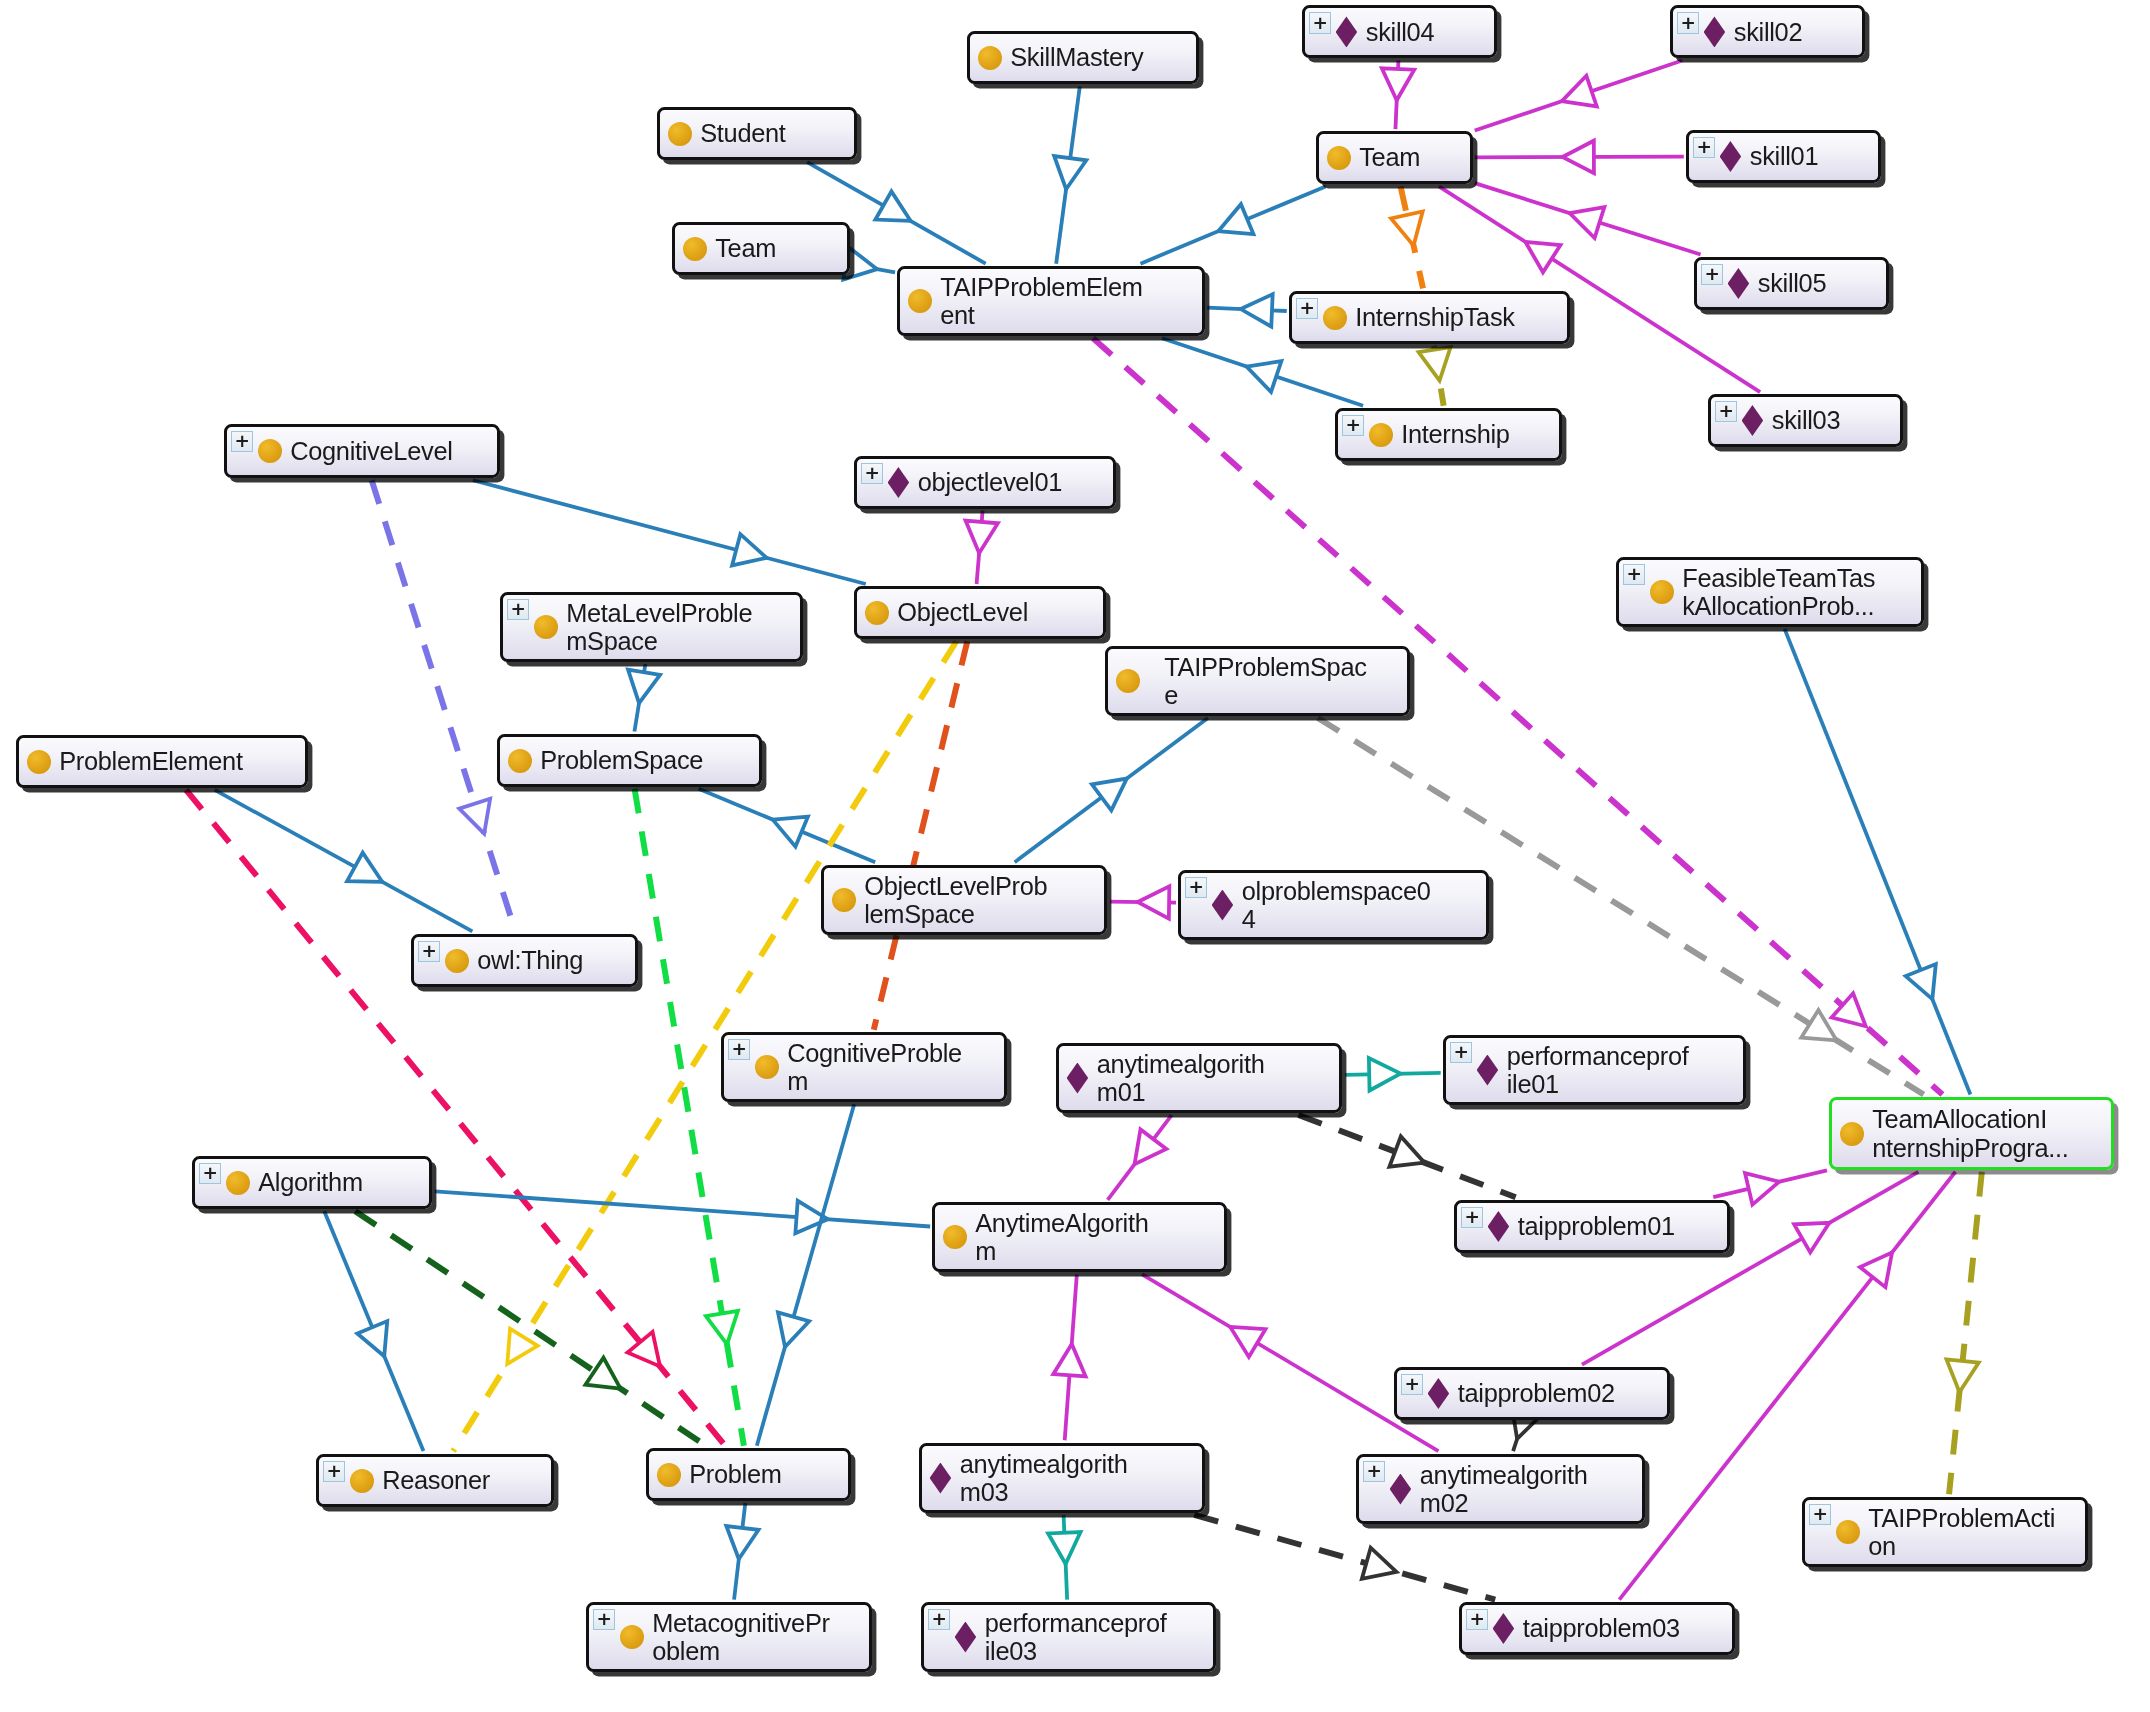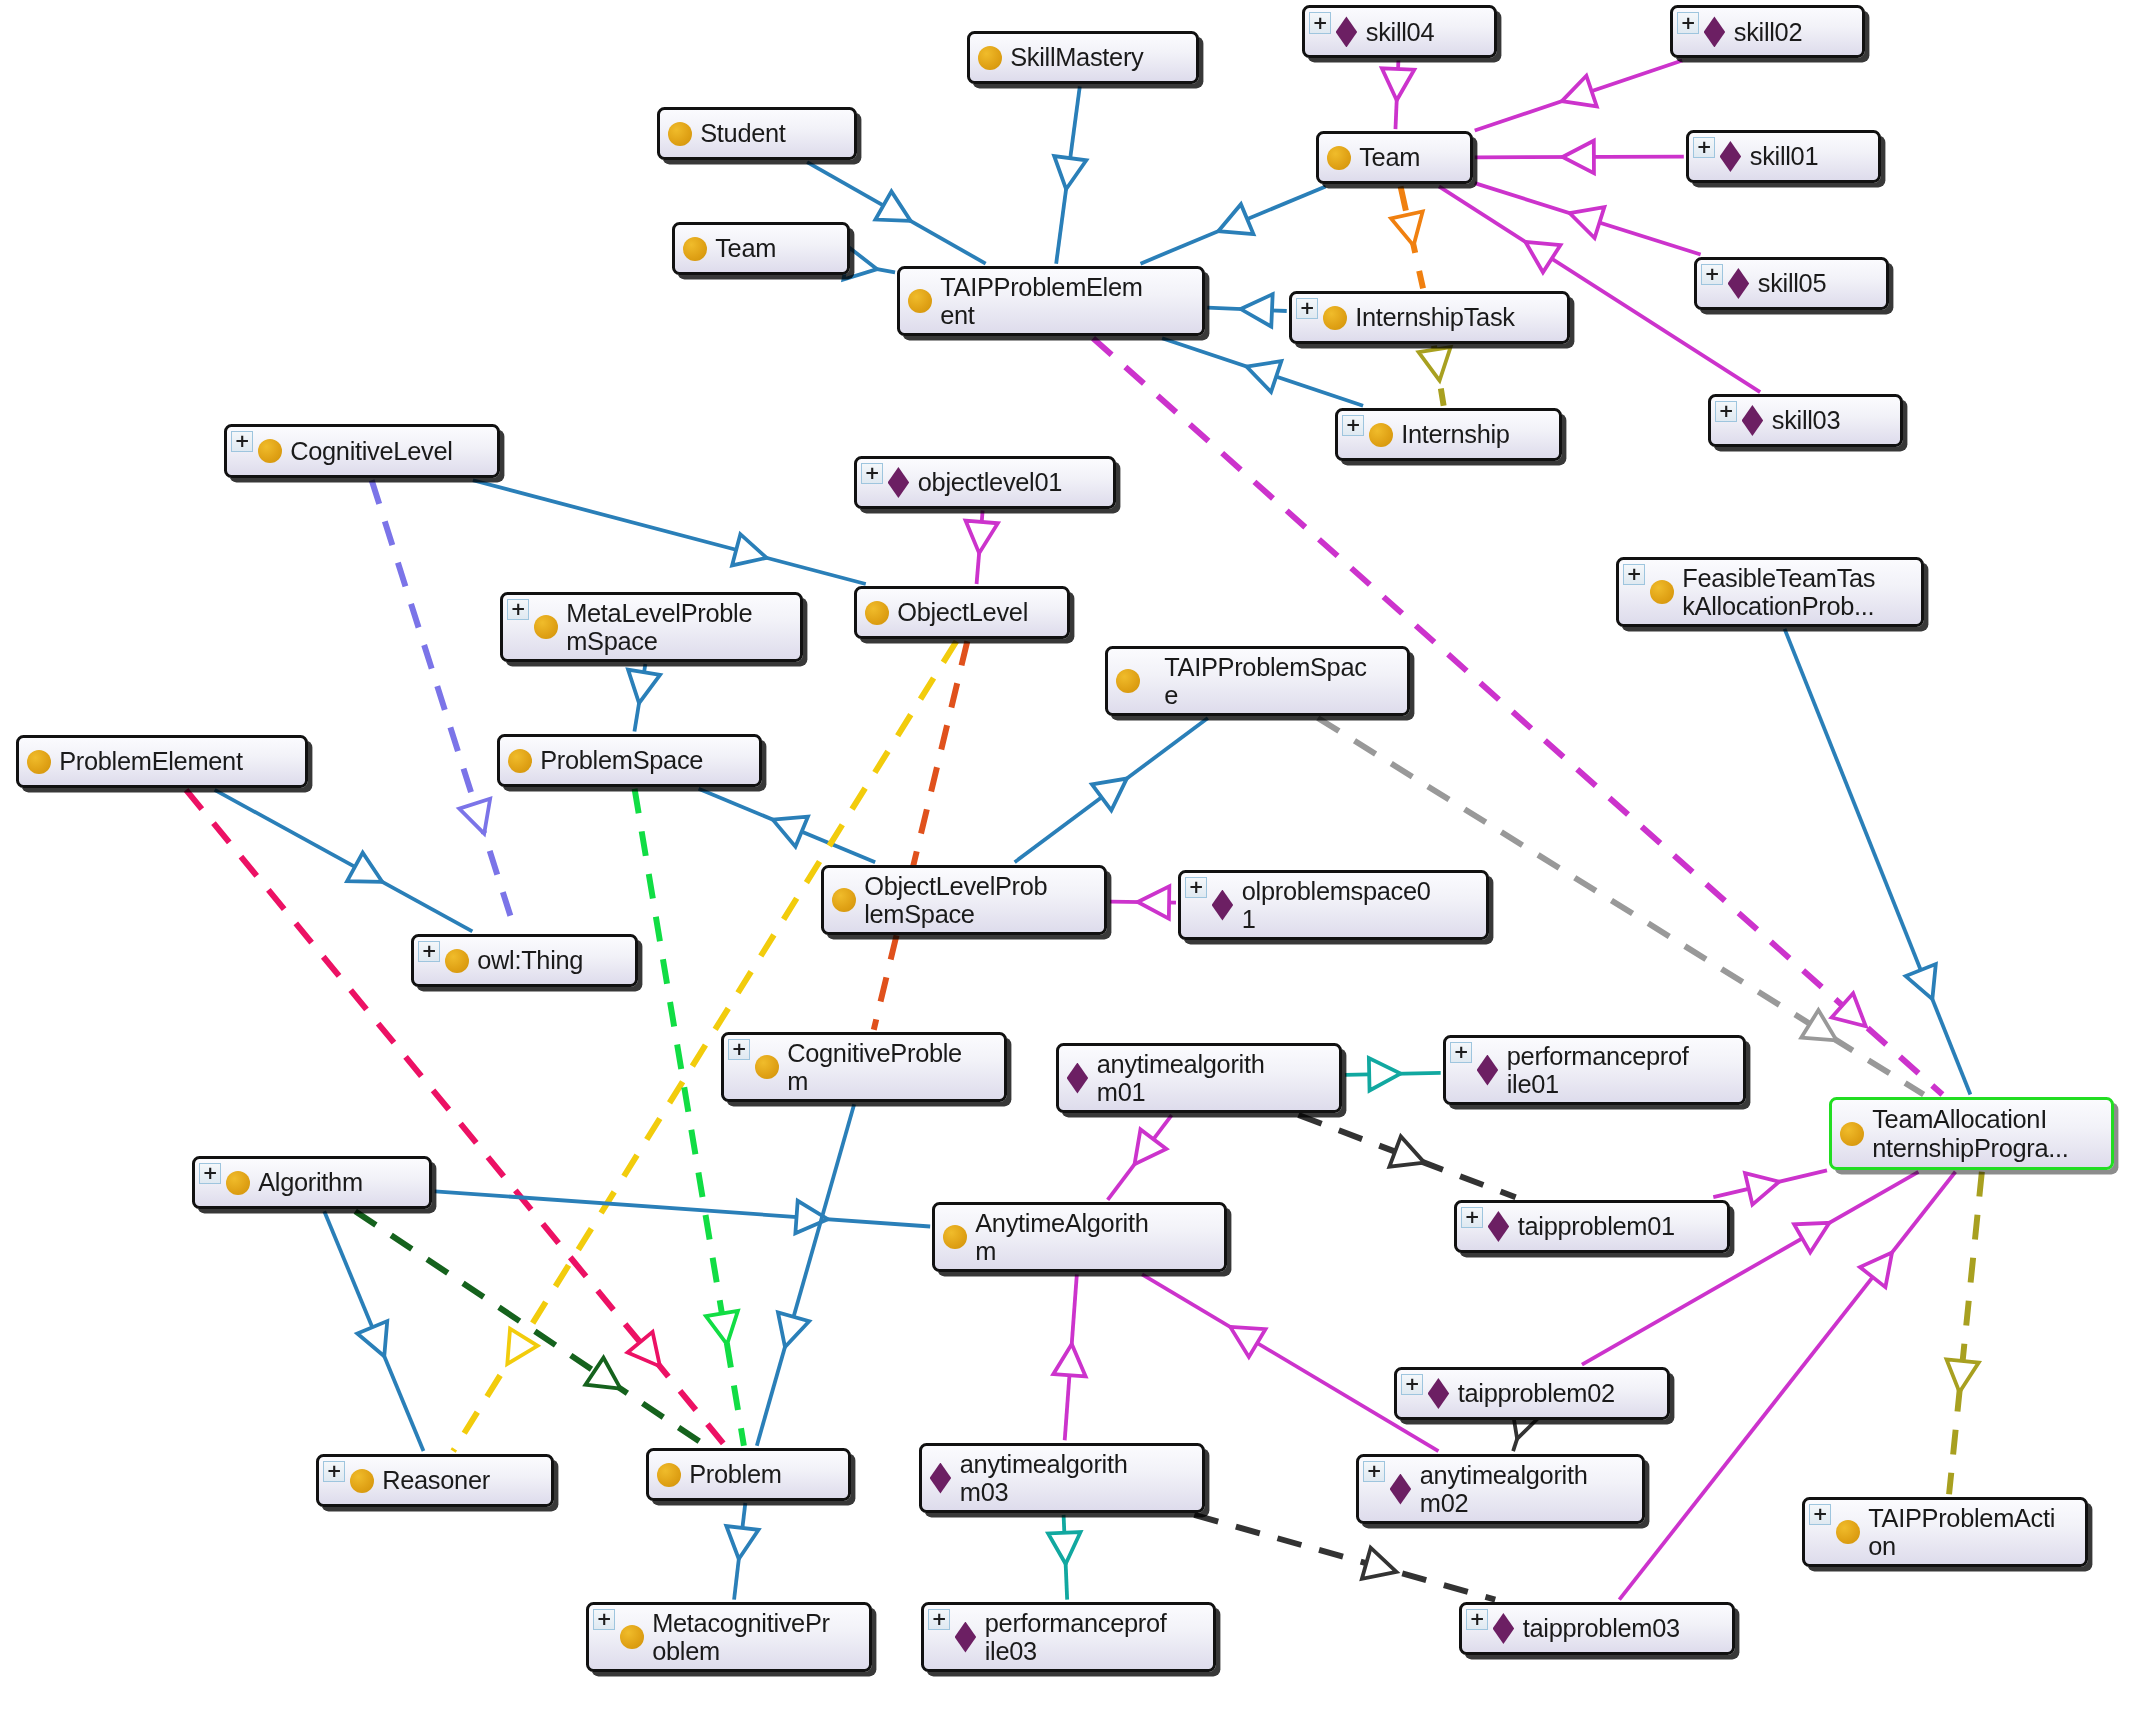--- a/index.html
+++ b/index.html
@@ -252,29 +252,29 @@
     <div class="node" style="left: 1694px; top: 257px; width: 195px; height: 53px;"><span class="plus">+</span><span class="ico ind" style="margin-left: 23px;"></span><span class="lbl">skill05</span></div>
     <div class="node" style="left: 1289px; top: 291px; width: 281px; height: 53px;"><span class="plus">+</span><span class="ico cls" style="margin-left: 23px;"></span><span class="lbl">InternshipTask</span></div>
     <div class="node" style="left: 1335px; top: 408px; width: 227px; height: 53px;"><span class="plus">+</span><span class="ico cls" style="margin-left: 23px;"></span><span class="lbl">Internship</span></div>
     <div class="node" style="left: 1708px; top: 394px; width: 195px; height: 53px;"><span class="plus">+</span><span class="ico ind" style="margin-left: 23px;"></span><span class="lbl">skill03</span></div>
     <div class="node" style="left: 224px; top: 424px; width: 276px; height: 54px;"><span class="plus">+</span><span class="ico cls" style="margin-left: 23px;"></span><span class="lbl">CognitiveLevel</span></div>
     <div class="node" style="left: 854px; top: 456px; width: 262px; height: 53px;"><span class="plus">+</span><span class="ico ind" style="margin-left: 23px;"></span><span class="lbl">objectlevel01</span></div>
     <div class="node" style="left: 1616px; top: 557px; width: 308px; height: 70px;"><span class="plus">+</span><span class="ico cls" style="margin-left: 23px;"></span><span class="lbl">FeasibleTeamTas
 kAllocationProb...</span></div>
     <div class="node" style="left: 500px; top: 592px; width: 303px; height: 70px;"><span class="plus">+</span><span class="ico cls" style="margin-left: 23px;"></span><span class="lbl">MetaLevelProble
 mSpace</span></div>
-    <div class="node" style="left: 854px; top: 586px; width: 216px; height: 53px;"><span class="ico cls"></span><span class="lbl">ObjectLevel</span></div>
+    <div class="node" style="left: 854px; top: 586px; width: 252px; height: 53px;"><span class="ico cls"></span><span class="lbl">ObjectLevel</span></div>
     <div class="node" style="left: 1105px; top: 646px; width: 305px; height: 70px; gap: 16px;"><span class="ico cls"></span><span class="lbl">TAIPProblemSpac
 e</span></div>
     <div class="node" style="left: 16px; top: 735px; width: 292px; height: 53px;"><span class="ico cls"></span><span class="lbl">ProblemElement</span></div>
     <div class="node" style="left: 497px; top: 734px; width: 265px; height: 53px;"><span class="ico cls"></span><span class="lbl">ProblemSpace</span></div>
     <div class="node" style="left: 821px; top: 865px; width: 286px; height: 70px;"><span class="ico cls"></span><span class="lbl">ObjectLevelProb
 lemSpace</span></div>
     <div class="node" style="left: 1178px; top: 870px; width: 311px; height: 70px;"><span class="plus">+</span><span class="ico ind" style="margin-left: 23px;"></span><span class="lbl">olproblemspace0
-1</span></div>
+4</span></div>
     <div class="node" style="left: 411px; top: 934px; width: 227px; height: 53px;"><span class="plus">+</span><span class="ico cls" style="margin-left: 23px;"></span><span class="lbl">owl:Thing</span></div>
     <div class="node" style="left: 721px; top: 1032px; width: 286px; height: 70px;"><span class="plus">+</span><span class="ico cls" style="margin-left: 23px;"></span><span class="lbl">CognitiveProble
 m</span></div>
     <div class="node" style="left: 1056px; top: 1043px; width: 286px; height: 70px;"><span class="ico ind"></span><span class="lbl">anytimealgorith
 m01</span></div>
     <div class="node" style="left: 1443px; top: 1035px; width: 303px; height: 70px;"><span class="plus">+</span><span class="ico ind" style="margin-left: 23px;"></span><span class="lbl">performanceprof
 ile01</span></div>
     <div class="node sel" style="left: 1829px; top: 1097px; width: 285px; height: 73px;"><span class="ico cls"></span><span class="lbl">TeamAllocationI
 nternshipProgra...</span></div>
     <div class="node" style="left: 192px; top: 1156px; width: 240px; height: 53px;"><span class="plus">+</span><span class="ico cls" style="margin-left: 23px;"></span><span class="lbl">Algorithm</span></div>

